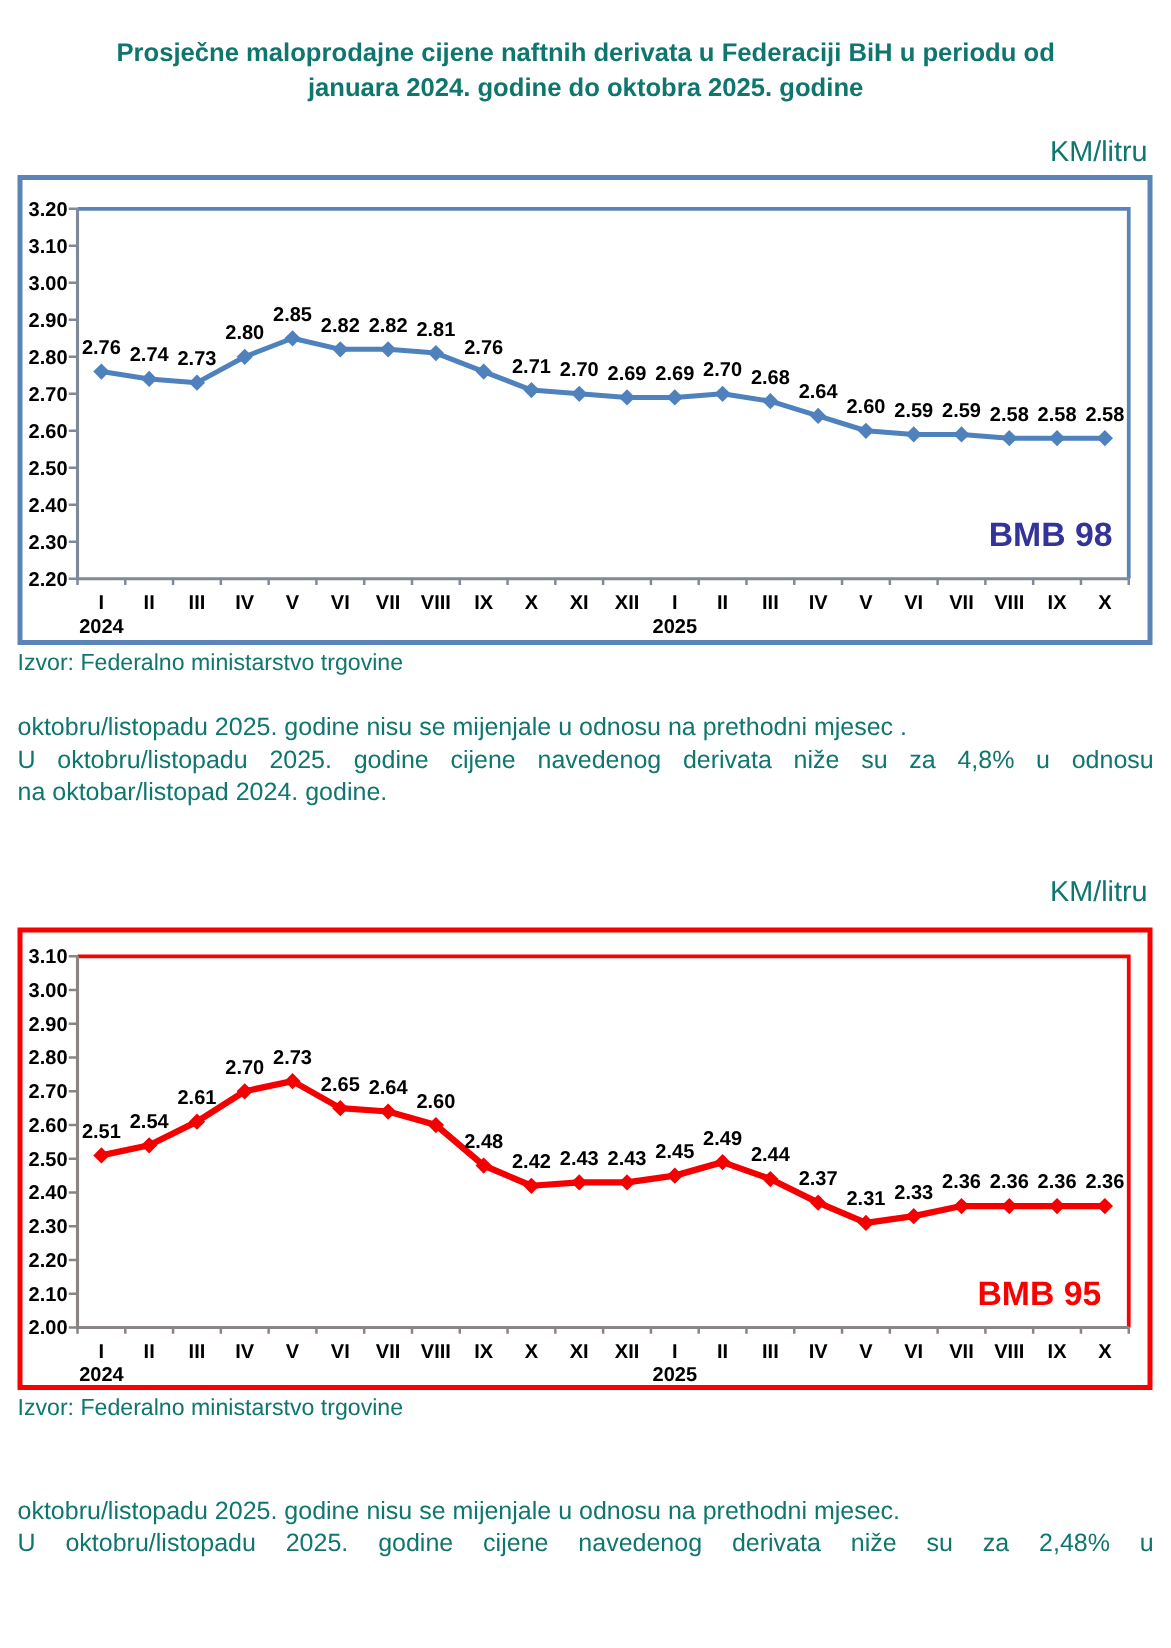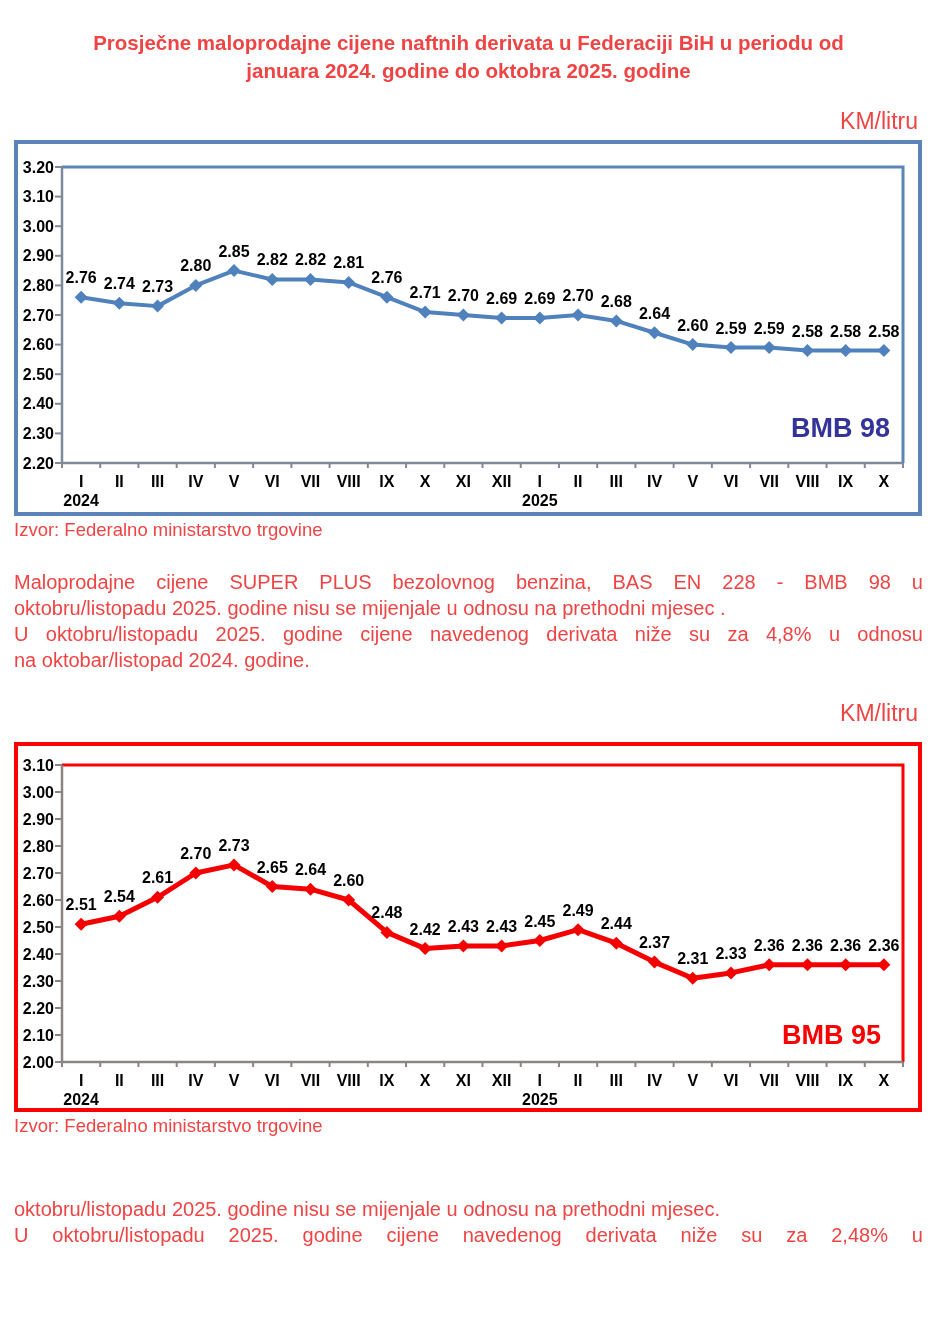--- a/index.html
+++ b/index.html
@@ -1,17 +1,17 @@
 <!DOCTYPE html>
 <html><head>
 <meta charset="utf-8">
 <style>
   html,body{margin:0;padding:0;background:#fff;}
   .page{position:relative;width:937px;height:1318px;background:#fff;overflow:hidden;
-        font-family:"Liberation Sans",sans-serif;color:#ef4444;}
+        font-family:"Liberation Sans",sans-serif;color:#0f766e;}
   .title{position:absolute;top:15px;left:0;width:100%;text-align:center;
          font-size:20.5px;font-weight:bold;line-height:28px;}
   .title span{display:block;}
   .unit{position:absolute;right:19px;font-size:23px;font-weight:normal;}
   .u1{top:108px;} .u2{top:700px;}
   .frame{position:absolute;left:14px;width:908px;box-sizing:border-box;background:#fff;}
   .f1{top:140px;height:376px;border:4px solid #404040;}
   .f2{top:742px;height:370px;border:4px solid #FB0000;}
   .frame svg{display:block;}
   .source{position:absolute;left:14px;font-size:18.5px;}
@@ -155,21 +155,20 @@
         <text x="789.4318181818181" y="192.52000000000004" text-anchor="middle" class="dl" fill="#000000">2.58</text>
         <text x="827.6590909090909" y="192.52000000000004" text-anchor="middle" class="dl" fill="#000000">2.58</text>
         <text x="865.8863636363636" y="192.52000000000004" text-anchor="middle" class="dl" fill="#000000">2.58</text>
         <text x="872" y="293" text-anchor="end" class="sl" fill="#333399">BMB 98</text>
       </svg>
   </div>
 
   <div class="source s1">Izvor: Federalno ministarstvo trgovine</div>
 
   <div class="commentary c1">
-    <div class="jline">Maloprodajne cijene SUPER PLUS bezolovnog benzina, BAS EN 228 - BMB 98 u</div>
     <div class="jline last">oktobru/listopadu 2025. godine nisu se mijenjale u odnosu na prethodni mjesec .</div>
     <div class="jline">U oktobru/listopadu 2025. godine cijene navedenog derivata niže su za 4,8% u odnosu</div>
     <div class="jline last">na oktobar/listopad 2024. godine.</div>
   </div>
 
   <div class="unit u2">KM/litru</div>
 
   <div class="frame f2" style="border-color: rgb(251, 0, 0);">
     <svg width="900" height="362" viewBox="0 0 900 362">
         <path d="M 44 19 H 885 V 316" fill="none" stroke="#FB0000" stroke-width="3"></path>

